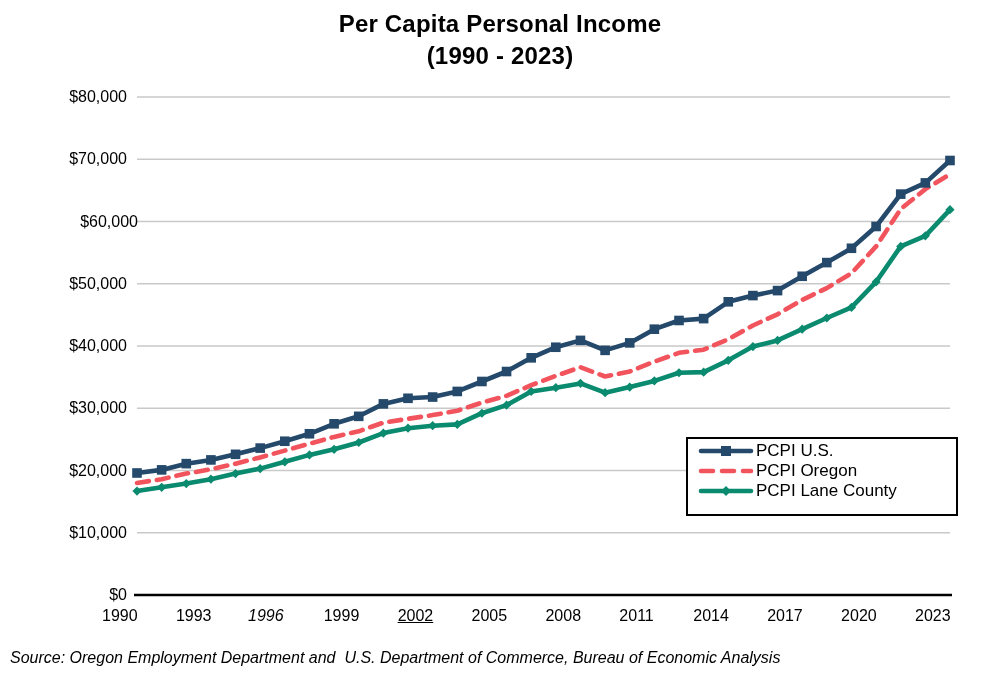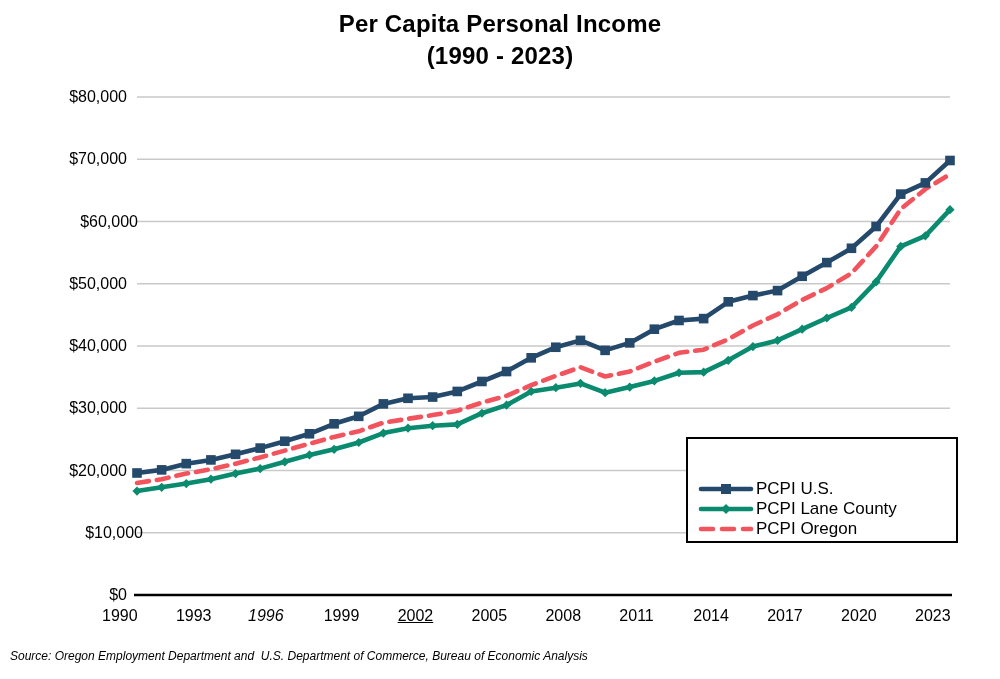--- a/index.html
+++ b/index.html
@@ -14,30 +14,30 @@
   .plot-svg{position:absolute;left:0;top:0;}
   .ylabel{
     position:absolute;left:0;width:127px;text-align:right;
     font-size:16px;line-height:22px;color:#000;
   }
   .xlabel{
     position:absolute;width:70px;text-align:left;top:606px;
     font-size:16px;line-height:20px;color:#000;
   }
   .legend{
-    position:absolute;left:686px;top:437px;width:272px;height:106px;
+    position:absolute;left:686px;top:437px;width:272px;height:79px;
     box-sizing:border-box;border:2.5px solid #000;background:#fff;
-    display:flex;flex-direction:column;justify-content:flex-end;
+    display:flex;flex-direction:column;justify-content:flex-start;
     padding:2px 6px 2px 10px;
   }
   .legend-item{display:flex;align-items:center;font-size:17px;line-height:20px;}
   .legend-item svg{flex:0 0 auto;margin-right:2px;}
   .source-note{
     position:absolute;left:10px;top:649px;width:980px;
-    font-size:12px;font-style:italic;color:#000;white-space:pre;
+    font-size:16px;font-style:italic;color:#000;white-space:pre;
   }
 </style>
 </head>
 <body>
 
 <div class="page">
 
   <div class="chart-title">
     <div>Per Capita Personal Income</div>
     <div>(1990 - 2023)</div>
@@ -121,21 +121,21 @@
       <rect x="822.0181818181819" y="257.78499999999997" width="9.6" height="9.6" fill="#24496B"></rect>
       <rect x="846.6545454545455" y="243.46749999999997" width="9.6" height="9.6" fill="#24496B"></rect>
       <rect x="871.2909090909092" y="221.68" width="9.6" height="9.6" fill="#24496B"></rect>
       <rect x="895.9272727272728" y="189.31" width="9.6" height="9.6" fill="#24496B"></rect>
       <rect x="920.5636363636364" y="178.10499999999996" width="9.6" height="9.6" fill="#24496B"></rect>
       <rect x="945.2" y="155.695" width="9.6" height="9.6" fill="#24496B"></rect>
     </svg>
 
   <div id="y-labels">
       <div class="ylabel" style="top: 584px;">$0</div>
-      <div class="ylabel" style="top: 521.75px; padding-left: 16px;">$10,000</div>
+      <div class="ylabel" style="top: 521.75px;">$10,000</div>
       <div class="ylabel" style="top: 459.5px;">$20,000</div>
       <div class="ylabel" style="top: 397.25px;">$30,000</div>
       <div class="ylabel" style="top: 335px;">$40,000</div>
       <div class="ylabel" style="top: 272.75px;">$50,000</div>
       <div class="ylabel" style="top: 210.5px; padding-left: 11px;">$60,000</div>
       <div class="ylabel" style="top: 148.25px;">$70,000</div>
       <div class="ylabel" style="top: 86px;">$80,000</div>
     </div>
   <div id="x-labels">
       <div class="xlabel" style="left: 102px;">1990</div>
@@ -155,28 +155,28 @@
   <div class="legend" id="legend">
       <div class="legend-item">
         <svg width="56" height="16">
           <line x1="3" y1="8" x2="53" y2="8" stroke="#24496B" stroke-width="4.6" stroke-linecap="round"></line>
           <rect x="23" y="3" width="10" height="10" fill="#24496B"></rect>
         </svg>
         <span>PCPI U.S.</span>
       </div>
       <div class="legend-item">
         <svg width="56" height="16">
+          <line x1="3" y1="8" x2="53" y2="8" stroke="#F1545D" stroke-width="4.6" stroke-linecap="round" stroke-dasharray="12 9"></line>
+        </svg>
+        <span>PCPI Oregon</span>
+      </div>
+      <div class="legend-item">
+        <svg width="56" height="16">
           <line x1="3" y1="8" x2="53" y2="8" stroke="#0A8A6E" stroke-width="4.6" stroke-linecap="round"></line>
           <path d="M23 8 L28 3 L33 8 L28 13 Z" fill="#0A8A6E"></path>
         </svg>
         <span>PCPI Lane County</span>
-      </div>
-      <div class="legend-item">
-        <svg width="56" height="16">
-          <line x1="3" y1="8" x2="53" y2="8" stroke="#F1545D" stroke-width="4.6" stroke-linecap="round" stroke-dasharray="12 9"></line>
-        </svg>
-        <span>PCPI Oregon</span>
       </div>
     </div>
 
   <div class="source-note">Source: Oregon Employment Department and  U.S. Department of Commerce, Bureau of Economic Analysis</div>
 
 </div>
 
 </body></html>

